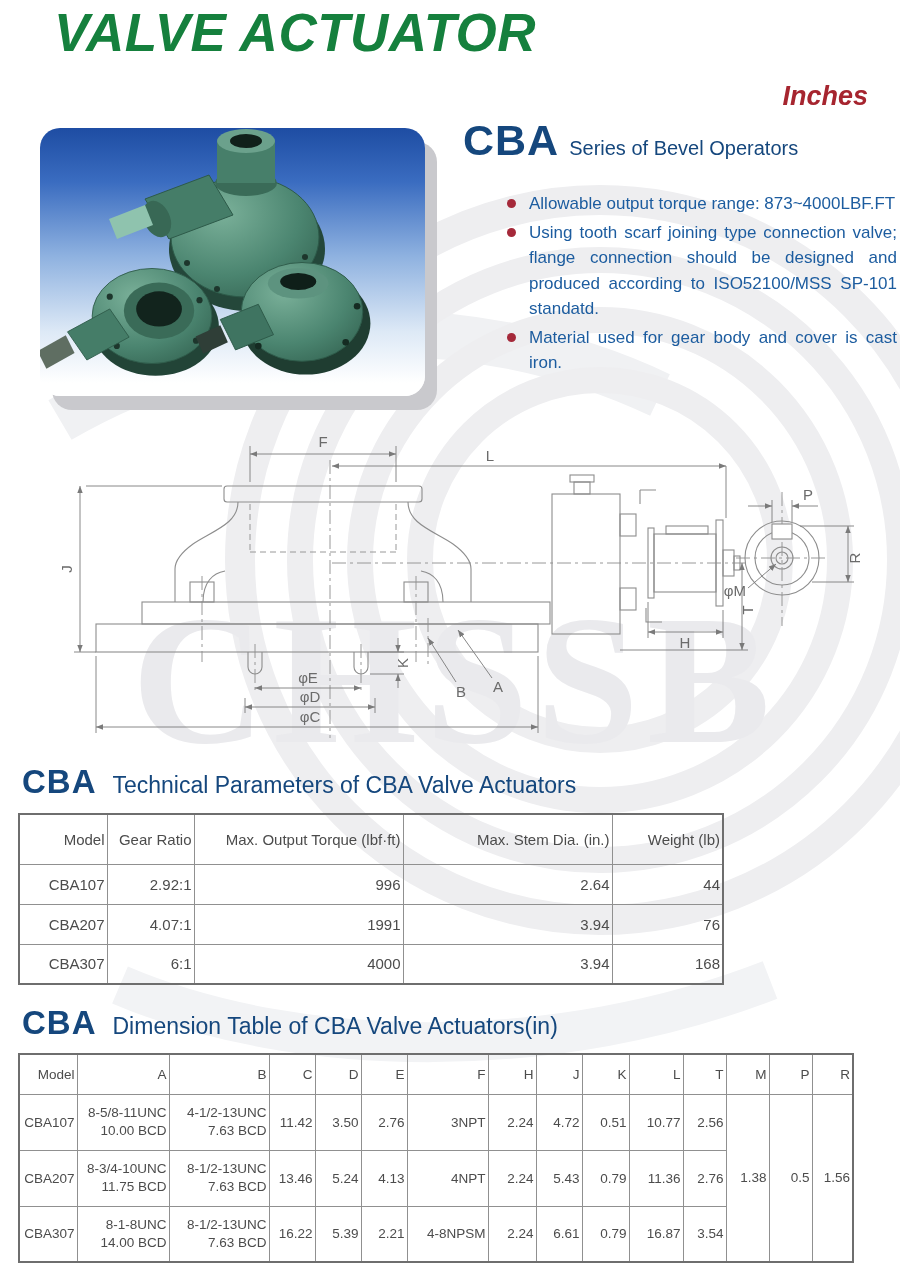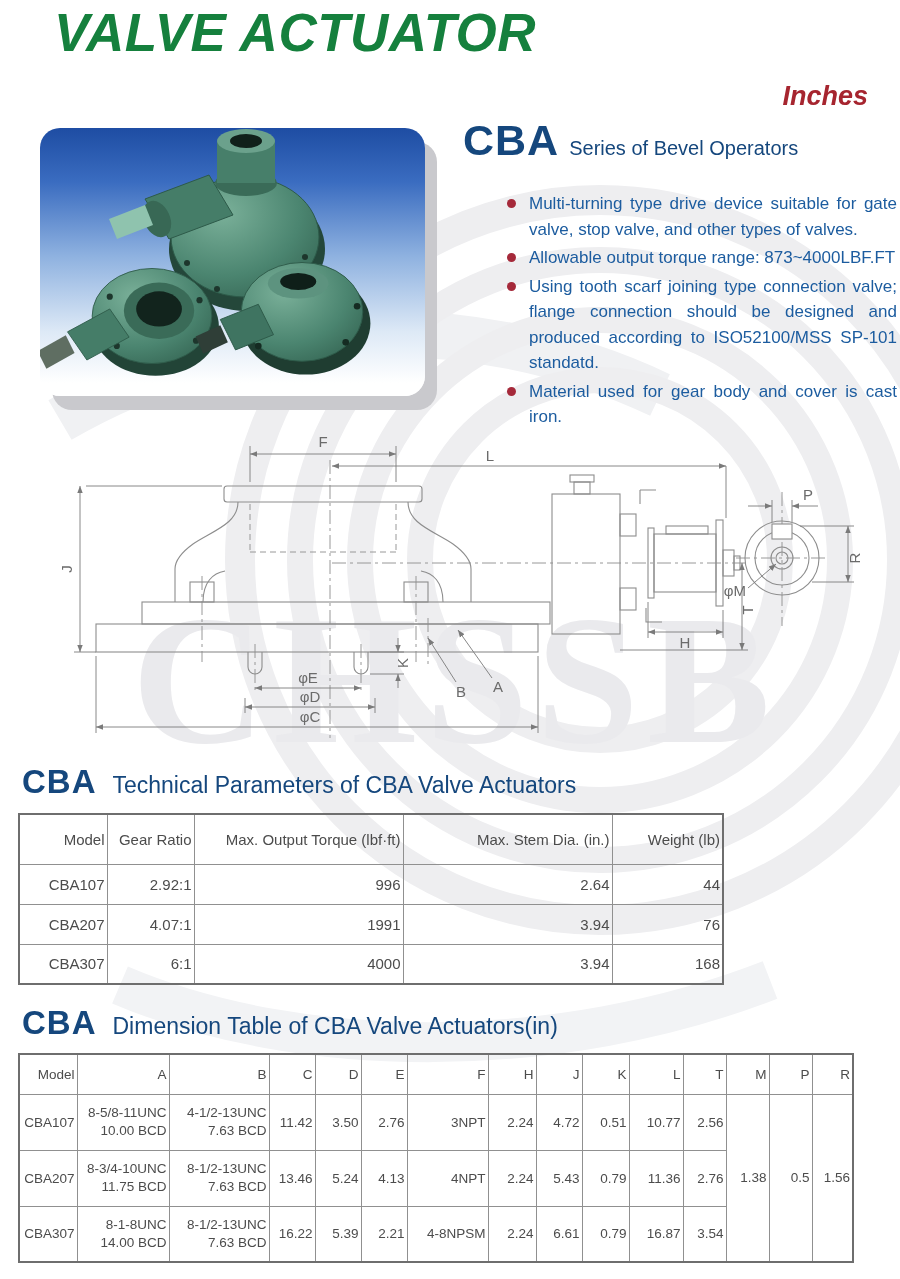--- a/index.html
+++ b/index.html
@@ -118,24 +118,20 @@
       </g>
     </svg>
   </div>
 
   <div class="intro">
     <div class="series-heading">
       <span class="series-code">CBA</span>
       <span class="series-name">Series of Bevel Operators</span>
     </div>
     <ul class="features">
-      <li>
-        <span class="bullet"></span>
-        <p>Multi-turning type drive device suitable for gate valve, stop valve, and other types of valves.</p>
-      </li>
       <li>
         <span class="bullet"></span>
         <p>Allowable output torque range: 873~4000LBF.FT</p>
       </li>
       <li>
         <span class="bullet"></span>
         <p>Using tooth scarf joining type connection valve; flange connection should be designed and produced according to ISO52100/MSS SP-101 standatd.</p>
       </li>
       <li>
         <span class="bullet"></span>

